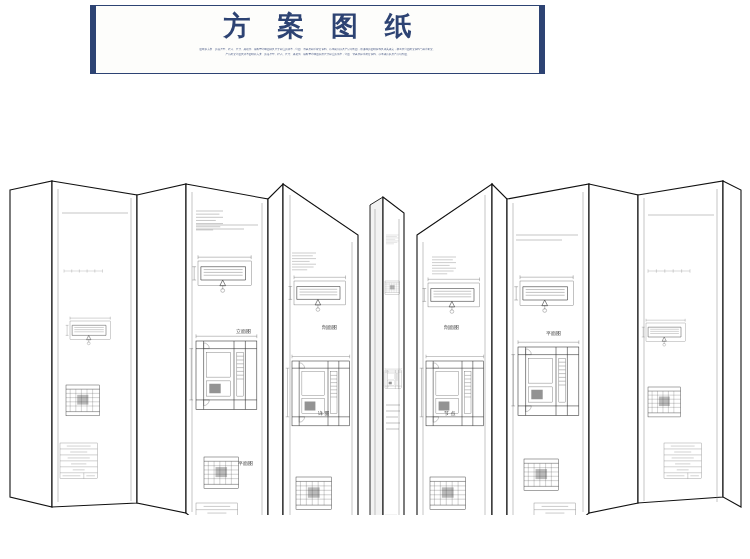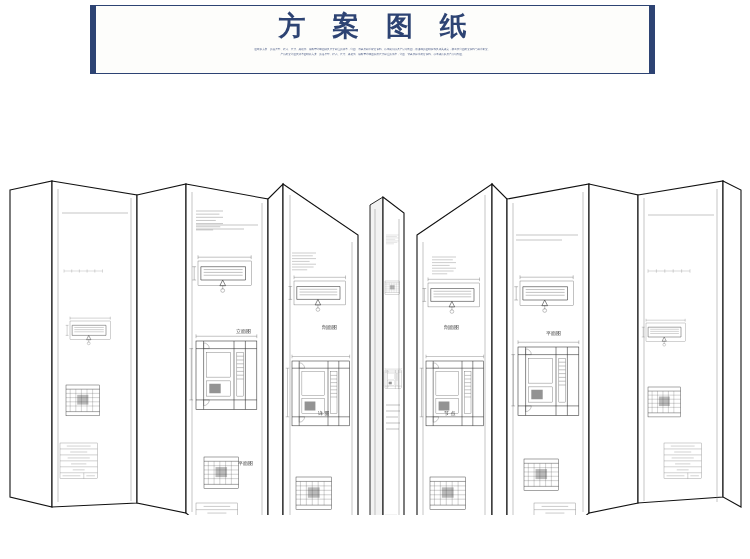--- a/index.html
+++ b/index.html
@@ -1,20 +1,20 @@
 <!DOCTYPE html>
 <html><head>
 <meta charset="utf-8">
 <style>
   html,body{margin:0;padding:0;background:#ffffff;}
   body{width:750px;height:559px;position:relative;overflow:hidden;
        font-family:"Liberation Sans",sans-serif;}
 
   
-  #banner{position:absolute;left:90px;top:5px;width:565px;height:69px;
+  #banner{position:absolute;left:90px;top:5px;width:455px;height:69px;
           background:#fdfdfb;border:1px solid #2d4373;box-sizing:border-box;}
   #banner-bar-left,#banner-bar-right{position:absolute;top:0;width:5px;height:100%;
           background:#2d4373;}
   #banner-bar-left{left:0;}
   #banner-bar-right{right:0;}
   #banner-title{position:absolute;left:0;right:0;top:5px;text-align:center;
           font-family:"Liberation Serif","DejaVu Serif",serif;
           font-size:27px;font-weight:700;color:#2d4373;letter-spacing:10px;
           text-indent:10px;line-height:30px;white-space:nowrap;}
   #banner-sub{position:absolute;left:10px;right:10px;top:41px;text-align:center;

